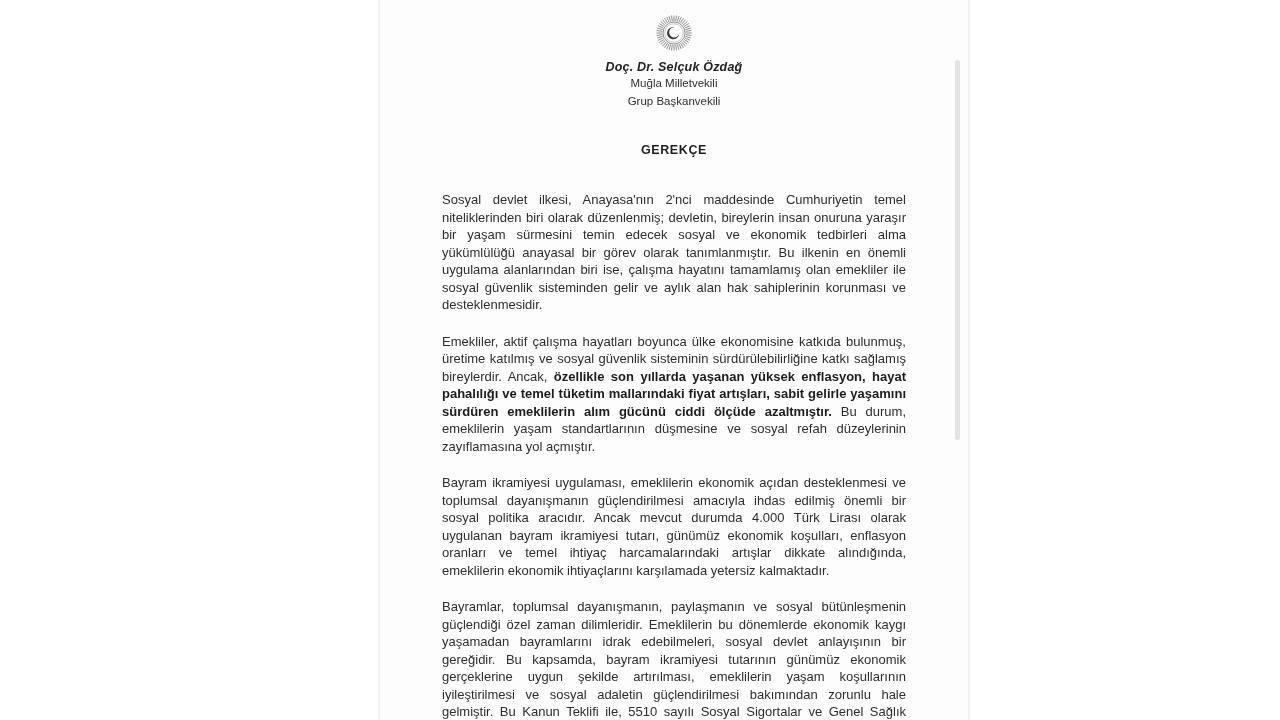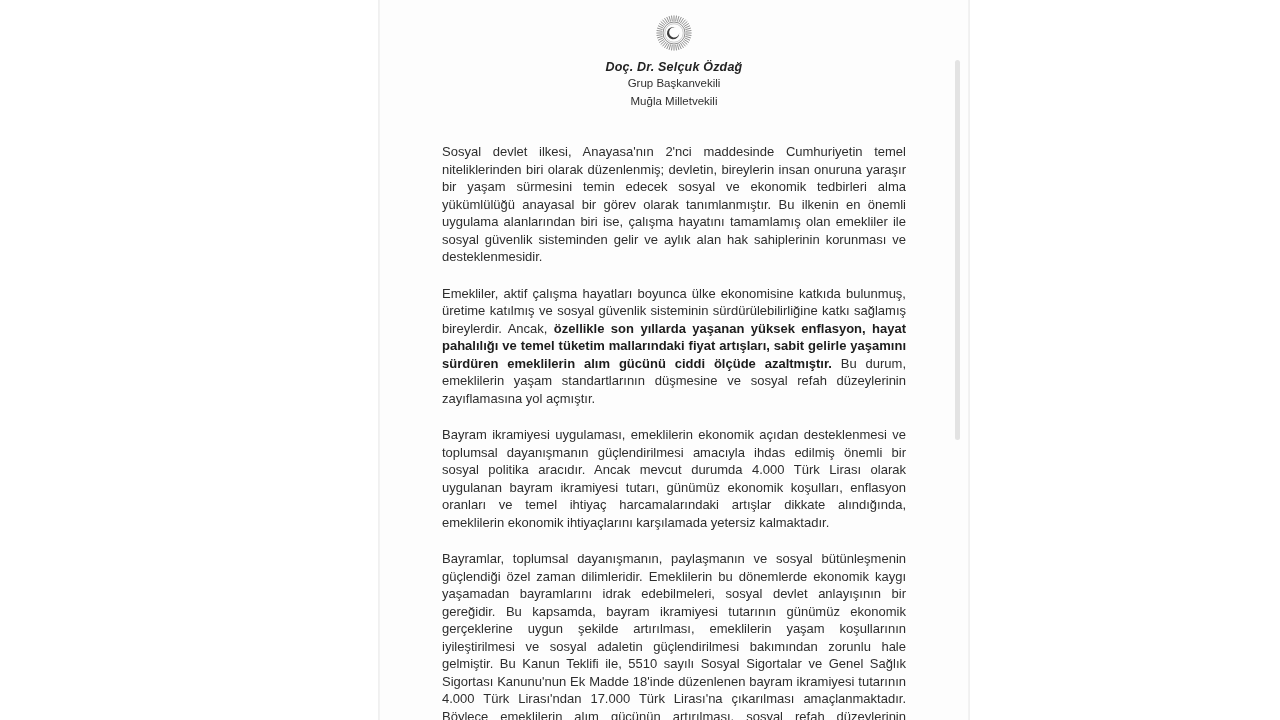--- a/index.html
+++ b/index.html
@@ -178,24 +178,25 @@
           </g>
           <circle cx="50" cy="50" r="25" fill="none" stroke="#4a4a4a" stroke-width="1.4"></circle>
           <circle cx="50" cy="50" r="21" fill="none" stroke="#6d6d6d" stroke-width="0.8"></circle>
 
           <path d="M62 50 a14 14 0 1 1 -7.5 -12.2 a11.6 11.6 0 1 0 7.5 12.2 z" fill="#3c3c3c"></path>
         </svg>
       </div>
 
       <div class="hdr">
         <div class="hdr-name">Doç. Dr. Selçuk Özdağ</div>
+        <div class="hdr-sub">Muğla Milletvekili</div>
         <div class="hdr-sub">Grup Başkanvekili</div>
-        <div class="hdr-sub">Muğla Milletvekili</div>
       </div>
 
+      <div class="doc-title">GEREKÇE</div>
 
       <div class="body-text" id="body-text">
           <p class="para"><span>Sosyal devlet ilkesi, Anayasa'nın 2'nci maddesinde Cumhuriyetin temel niteliklerinden biri olarak düzenlenmiş; devletin, bireylerin insan onuruna yaraşır bir yaşam sürmesini temin edecek sosyal ve ekonomik tedbirleri alma yükümlülüğü anayasal bir görev olarak tanımlanmıştır. Bu ilkenin en önemli uygulama alanlarından biri ise, çalışma hayatını tamamlamış olan emekliler ile sosyal güvenlik sisteminden gelir ve aylık alan hak sahiplerinin korunması ve desteklenmesidir.</span></p>
           <p class="para"><span>Emekliler, aktif çalışma hayatları boyunca ülke ekonomisine katkıda bulunmuş, üretime katılmış ve sosyal güvenlik sisteminin sürdürülebilirliğine katkı sağlamış bireylerdir. Ancak, </span><b>özellikle son yıllarda yaşanan yüksek enflasyon, hayat pahalılığı ve temel tüketim mallarındaki fiyat artışları, sabit gelirle yaşamını sürdüren emeklilerin alım gücünü ciddi ölçüde azaltmıştır.</b><span> Bu durum, emeklilerin yaşam standartlarının düşmesine ve sosyal refah düzeylerinin zayıflamasına yol açmıştır.</span></p>
           <p class="para"><span>Bayram ikramiyesi uygulaması, emeklilerin ekonomik açıdan desteklenmesi ve toplumsal dayanışmanın güçlendirilmesi amacıyla ihdas edilmiş önemli bir sosyal politika aracıdır. Ancak mevcut durumda 4.000 Türk Lirası olarak uygulanan bayram ikramiyesi tutarı, günümüz ekonomik koşulları, enflasyon oranları ve temel ihtiyaç harcamalarındaki artışlar dikkate alındığında, emeklilerin ekonomik ihtiyaçlarını karşılamada yetersiz kalmaktadır.</span></p>
           <p class="para"><span>Bayramlar, toplumsal dayanışmanın, paylaşmanın ve sosyal bütünleşmenin güçlendiği özel zaman dilimleridir. Emeklilerin bu dönemlerde ekonomik kaygı yaşamadan bayramlarını idrak edebilmeleri, sosyal devlet anlayışının bir gereğidir. Bu kapsamda, bayram ikramiyesi tutarının günümüz ekonomik gerçeklerine uygun şekilde artırılması, emeklilerin yaşam koşullarının iyileştirilmesi ve sosyal adaletin güçlendirilmesi bakımından zorunlu hale gelmiştir. Bu Kanun Teklifi ile, 5510 sayılı Sosyal Sigortalar ve Genel Sağlık Sigortası Kanunu'nun Ek Madde 18'inde düzenlenen bayram ikramiyesi tutarının 4.000 Türk Lirası'ndan 17.000 Türk Lirası'na çıkarılması amaçlanmaktadır. Böylece emeklilerin alım gücünün artırılması, sosyal refah düzeylerinin desteklenmesi ve sosyal devlet ilkesinin somut bir şekilde hayata geçirilmesi hedeflenmektedir.</span></p>
         </div>
 
     </div>
   </div>

